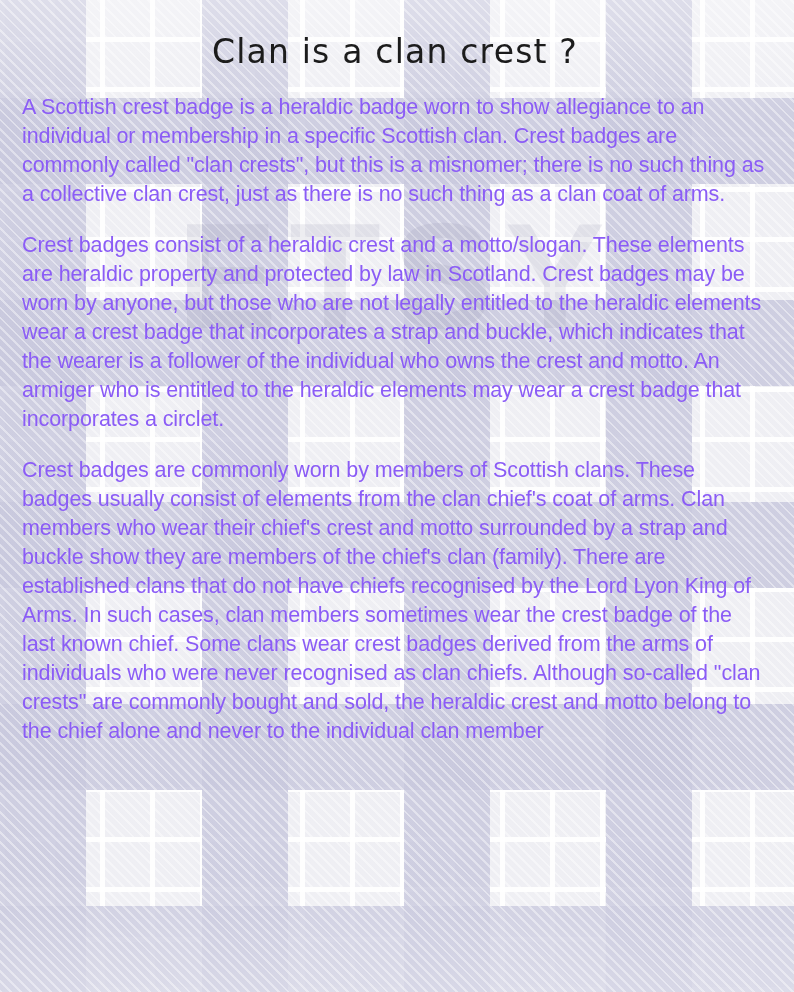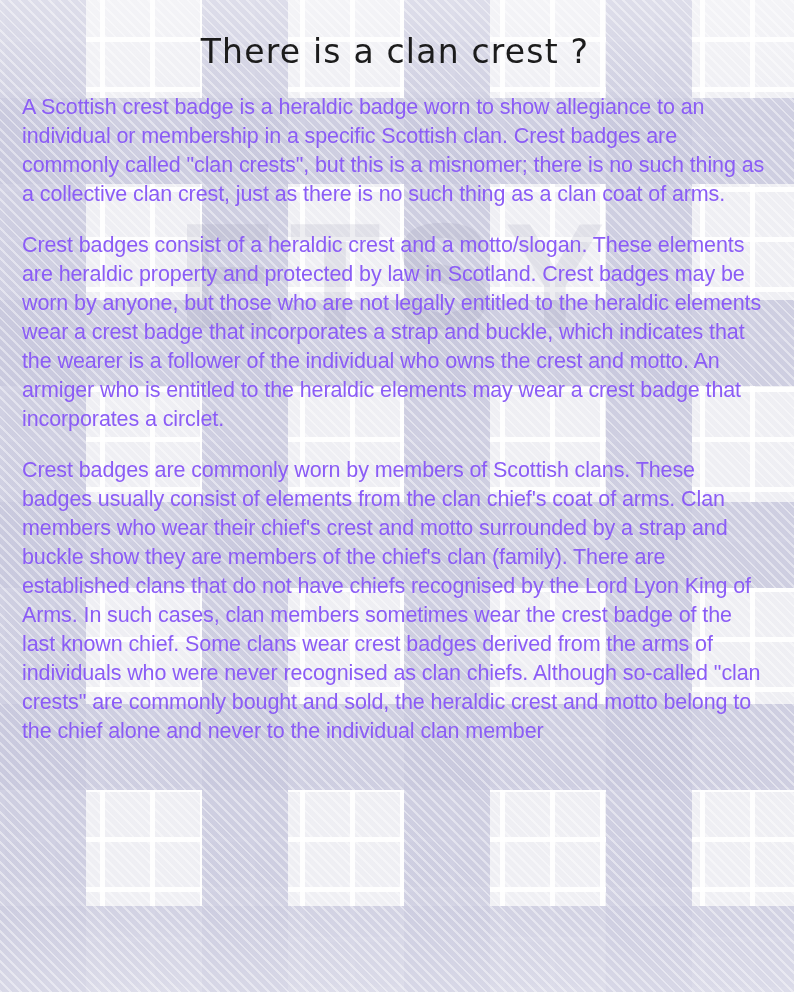--- a/index.html
+++ b/index.html
@@ -120,20 +120,20 @@
 
 <div class="page">
 
   <div class="tartan"></div>
   <div class="hatch"></div>
   <div class="vignette"></div>
 
   <div class="watermark">ETSY</div>
 
   <div class="content">
-    <h1 class="title">There is a clan crest ?</h1>
+    <h1 class="title">Clan is a clan crest ?</h1>
 
     <p class="para">A Scottish crest badge is a heraldic badge worn to show allegiance to an individual or membership in a specific Scottish clan. Crest badges are commonly called "clan crests", but this is a misnomer; there is no such thing as a collective clan crest, just as there is no such thing as a clan coat of arms.</p>
     <p class="para">Crest badges consist of a heraldic crest and a motto/slogan. These elements are heraldic property and protected by law in Scotland. Crest badges may be worn by anyone, but those who are not legally entitled to the heraldic elements wear a crest badge that incorporates a strap and buckle, which indicates that the wearer is a follower of the individual who owns the crest and motto. An armiger who is entitled to the heraldic elements may wear a crest badge that incorporates a circlet.</p>
     <p class="para">Crest badges are commonly worn by members of Scottish clans. These badges usually consist of elements from the clan chief's coat of arms. Clan members who wear their chief's crest and motto surrounded by a strap and buckle show they are members of the chief's clan (family). There are established clans that do not have chiefs recognised by the Lord Lyon King of Arms. In such cases, clan members sometimes wear the crest badge of the last known chief. Some clans wear crest badges derived from the arms of individuals who were never recognised as clan chiefs. Although so-called "clan crests" are commonly bought and sold, the heraldic crest and motto belong to the chief alone and never to the individual clan member</p>
   </div>
 
 </div>
 
 </body></html>

